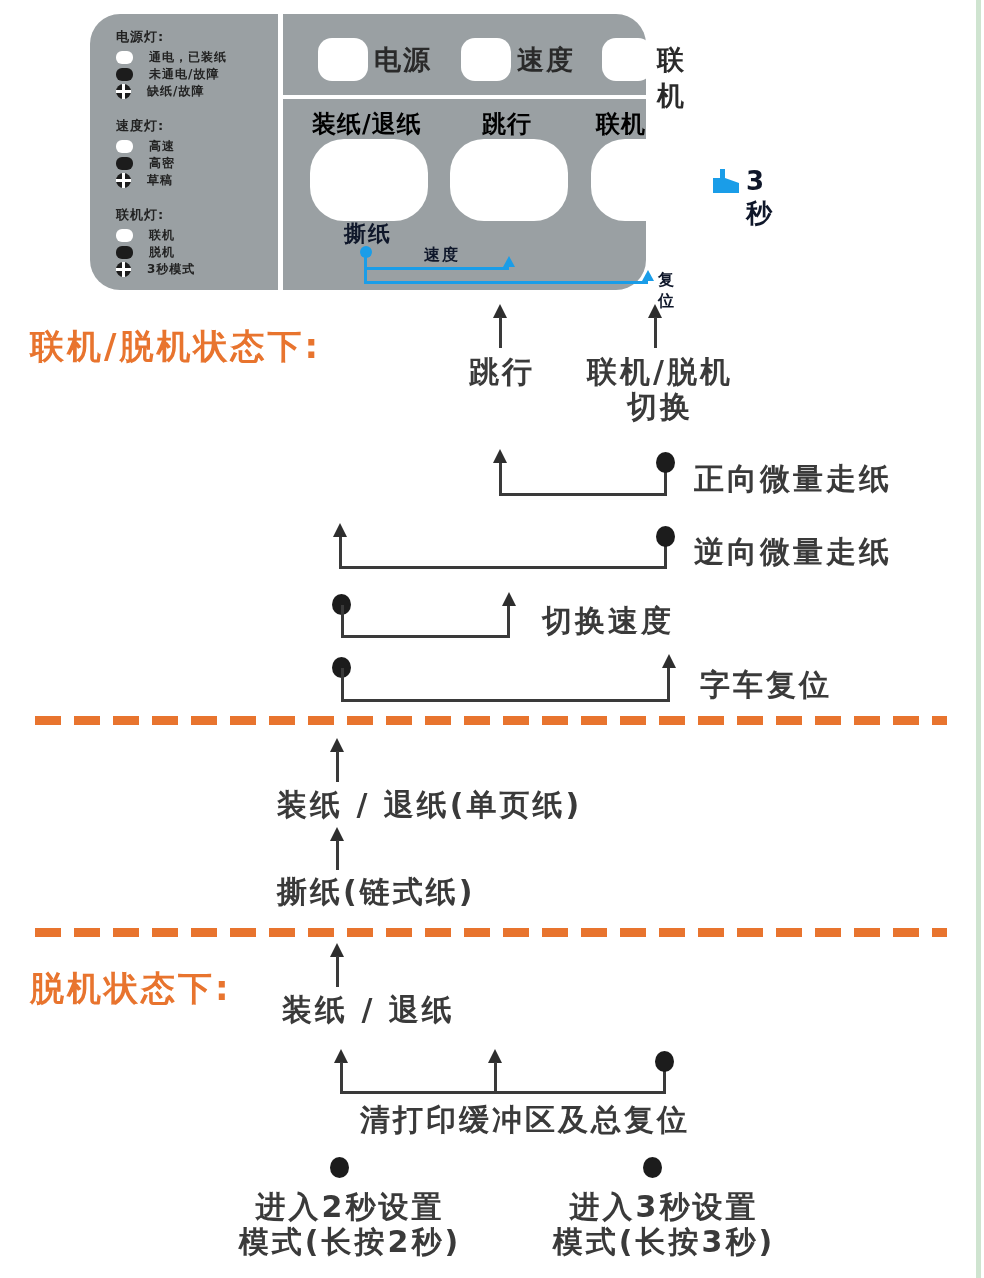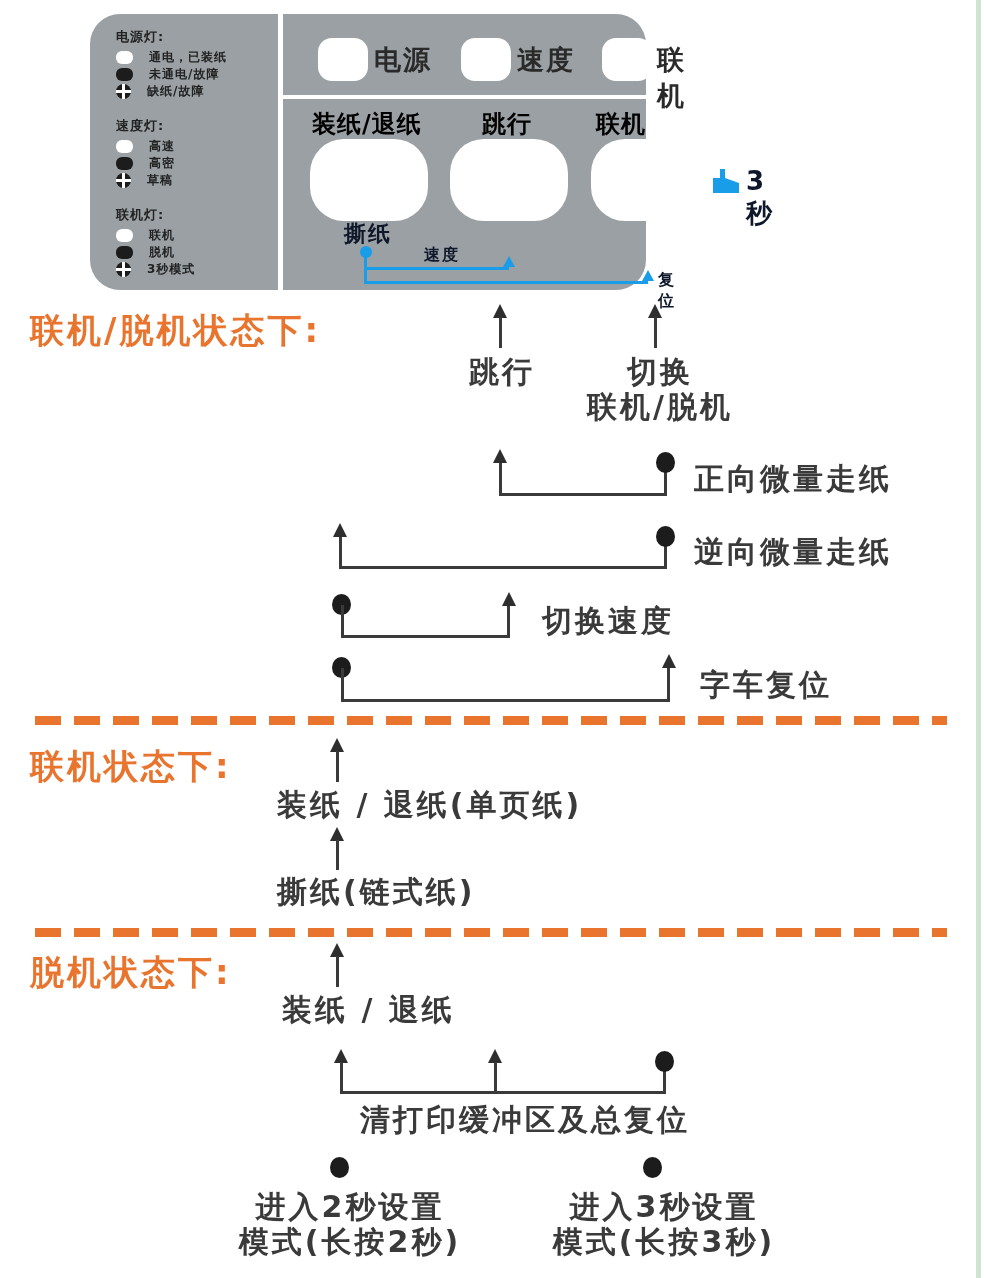--- a/index.html
+++ b/index.html
@@ -37,21 +37,21 @@
   .bdot { width:12px; height:12px; border-radius:50%; background:#1a9de8; }
   .bhead { width:0; height:0; border-left:6px solid transparent; border-right:6px solid transparent; border-bottom:11px solid #1a9de8; }
   .sec3 { font-size:26px; font-weight:bold; letter-spacing:1px; }
 
   
   .stem { width:3px; background:#3a3a3a; }
   .ahead { width:0; height:0; border-left:7px solid transparent; border-right:7px solid transparent; border-bottom:14px solid #2e2e2e; }
   .dot { width:19px; height:21px; border-radius:50%; background:#1c1c1c; }
   .bracket { border:3px solid #3a3a3a; border-top:none; }
 
-  .hdr { font-size:34px; font-weight:bold; color:#e8742e; letter-spacing:3px; white-space:nowrap; }
+  .hdr { font-size:34px; font-weight:bold; color:#e8742e; letter-spacing:3px; white-space:nowrap;margin-top:16px; }
   .lbl { font-size:30px; font-weight:bold; color:#3a3a3a; letter-spacing:3px; white-space:nowrap; }
   .lbl-c { text-align:center; line-height:35px; }
   .dash { height:9px; background:repeating-linear-gradient(90deg,#e8742e 0px,#e8742e 26px,transparent 26px,transparent 39px); }
 
   .green-edge { left:976px; top:0; width:5px; height:1278px; background:#cfe4d0; }
 </style>
 </head>
 <body>
 
 <div class="stage">
@@ -141,22 +141,22 @@
 
   <div class="abs ahead" style="left:493px; top:304px;"></div>
   <div class="abs stem" style="left:499px; top:317px; height:31px;"></div>
   <div class="abs ahead" style="left:648px; top:304px;"></div>
   <div class="abs stem" style="left:654px; top:317px; height:31px;"></div>
 
   <div class="abs lbl lbl-c" style="left:428px; top:354px; width:148px;">
     <div>跳行</div>
   </div>
   <div class="abs lbl lbl-c" style="left:556px; top:354px; width:208px;">
+    <div>联机/脱机</div>
     <div>切换</div>
-    <div>联机/脱机</div>
   </div>
 
   <div class="abs ahead" style="left:493px; top:449px;"></div>
   <div class="abs bracket" style="left:499px; top:463px; width:168px; height:33px;"></div>
   <div class="abs dot" style="left:656px; top:452px;"></div>
   <div class="abs lbl" style="left:694px; top:459px;">正向微量走纸</div>
 
   <div class="abs ahead" style="left:333px; top:523px;"></div>
   <div class="abs bracket" style="left:339px; top:537px; width:328px; height:32px;"></div>
   <div class="abs dot" style="left:656px; top:526px;"></div>
@@ -167,21 +167,20 @@
   <div class="abs ahead" style="left:502px; top:592px;"></div>
   <div class="abs lbl" style="left:542px; top:601px;">切换速度</div>
 
   <div class="abs dot" style="left:332px; top:657px;"></div>
   <div class="abs bracket" style="left:341px; top:668px; width:329px; height:34px;"></div>
   <div class="abs ahead" style="left:662px; top:654px;"></div>
   <div class="abs lbl" style="left:700px; top:665px;text-align:center;">字车复位</div>
 
   <div class="abs dash" style="left:35px; top:716px; width:912px;"></div>
 
-  <div class="abs hdr" style="left:30px; top:744px;">联机状态下:</div>
   <div class="abs ahead" style="left:330px; top:738px;"></div>
   <div class="abs stem" style="left:336px; top:751px; height:31px;"></div>
   <div class="abs lbl" style="left:277px; top:785px;">装纸 / 退纸(单页纸)</div>
   <div class="abs ahead" style="left:330px; top:827px;"></div>
   <div class="abs stem" style="left:336px; top:840px; height:30px;"></div>
   <div class="abs lbl" style="left:277px; top:872px;">撕纸(链式纸)</div>
 
   <div class="abs dash" style="left:35px; top:928px; width:912px;"></div>
 
   <div class="abs hdr" style="left:30px; top:950px;">脱机状态下:</div>

